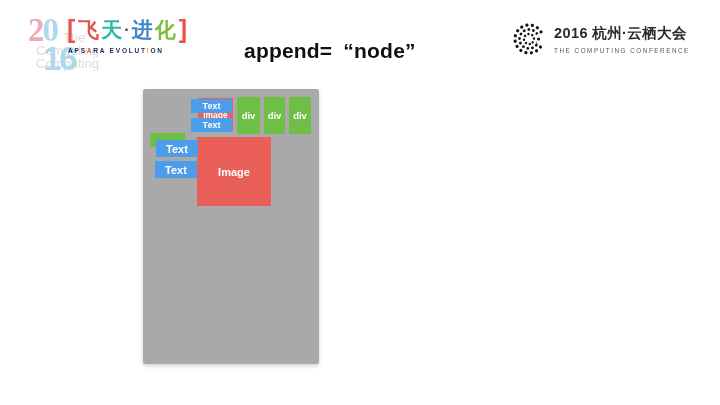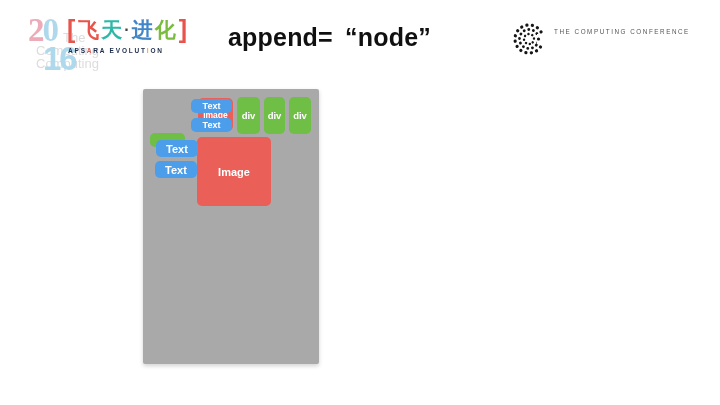--- a/index.html
+++ b/index.html
@@ -24,33 +24,33 @@
   .cn1{color:var(--brand-red);}
   .cn2{color:var(--brand-teal);}
   .cn-dot{color:#444;font-size:16px;font-weight:700;margin:0 1px;}
   .cn3{color:var(--brand-blue);}
   .cn4{color:var(--brand-green);}
   .apsara-row{position:absolute;left:41px;top:33px;font-size:6.5px;font-weight:700;
     letter-spacing:1.8px;color:#1c2b4a;white-space:nowrap;}
   .apsara-row .red-a{color:var(--brand-red);}
   .apsara-row .orange-i{color:var(--accent-orange);}
   
-  .title{position:absolute;left:228px;top:23px;margin:0;font-size:25px;font-weight:700;
+  .title{position:absolute;left:228px;top:23px;margin:16px;font-size:21px;font-weight:700;
     color:var(--title-black);word-spacing:5px;letter-spacing:0.2px;}
   
   .logo-right{position:absolute;left:511px;top:21px;display:flex;align-items:flex-start;}
   .c-icon{width:36px;height:36px;flex:0 0 auto;}
   .conf-text{margin-left:7px;padding-top:3px;}
   .conf-name{font-size:14.5px;font-weight:600;color:#2a2a2a;letter-spacing:0.4px;white-space:nowrap;}
   .conf-sub{font-size:6.3px;font-weight:500;color:#555;letter-spacing:1.55px;margin-top:4px;white-space:nowrap;}
   
   .canvas{position:absolute;left:143px;top:89px;width:176px;height:275px;
     background:var(--canvas-gray);border-radius:2px;box-shadow:0 2px 4px rgba(0,0,0,.18);}
   .node{position:absolute;display:flex;align-items:center;justify-content:center;
-    color:#fff;font-weight:700;border-radius:5px;overflow:visible;}
+    color:#fff;font-weight:700;border-radius:0;overflow:visible;}
   .red{background:var(--node-red);margin-left:48px;}
   .blue{background:var(--node-blue);}
   .green{background:var(--node-green);}
   .n-img1{left:7px;top:9px;width:35px;height:33px;font-size:8.5px;}
   .n-txt1{left:48px;top:10px;width:41px;height:14px;font-size:9px;}
   .n-txt2{left:48px;top:29px;width:41px;height:14px;font-size:9px;}
   .n-dv1{left:94px;top:8px;width:23px;height:37px;font-size:9.5px;}
   .n-dv2{left:121px;top:8px;width:21px;height:37px;font-size:9.5px;}
   .n-dv3{left:146px;top:8px;width:22px;height:37px;font-size:9.5px;}
   .n-gslice{left:7px;top:44px;width:35px;height:14px;}
@@ -89,20 +89,21 @@
     <svg class="c-icon" viewBox="0 0 36 36" aria-hidden="true">
       <g fill="none" stroke="#161616" stroke-linecap="round">
         <circle cx="18" cy="18" r="14" stroke-width="3.2" stroke-dasharray="0.1 5.4" transform="rotate(12 18 18)"></circle>
         <circle cx="18" cy="18" r="9.5" stroke-width="2.8" stroke-dasharray="0.1 4.6" transform="rotate(40 18 18)"></circle>
         <circle cx="18" cy="18" r="5" stroke-width="2.4" stroke-dasharray="0.1 3.8" transform="rotate(80 18 18)"></circle>
       </g>
       <rect x="26" y="13" width="10" height="10" fill="#ffffff"></rect>
       <circle cx="27.5" cy="18" r="1.6" fill="#161616"></circle>
     </svg>
     <div class="conf-text">
+      <div class="conf-name">2016 杭州·云栖大会</div>
       <div class="conf-sub">THE COMPUTING CONFERENCE</div>
     </div>
   </div>
 
   <div class="canvas">
 
     <div class="node red n-img1">
       <span>Image</span>
     </div>
     <div class="node blue n-txt1">

